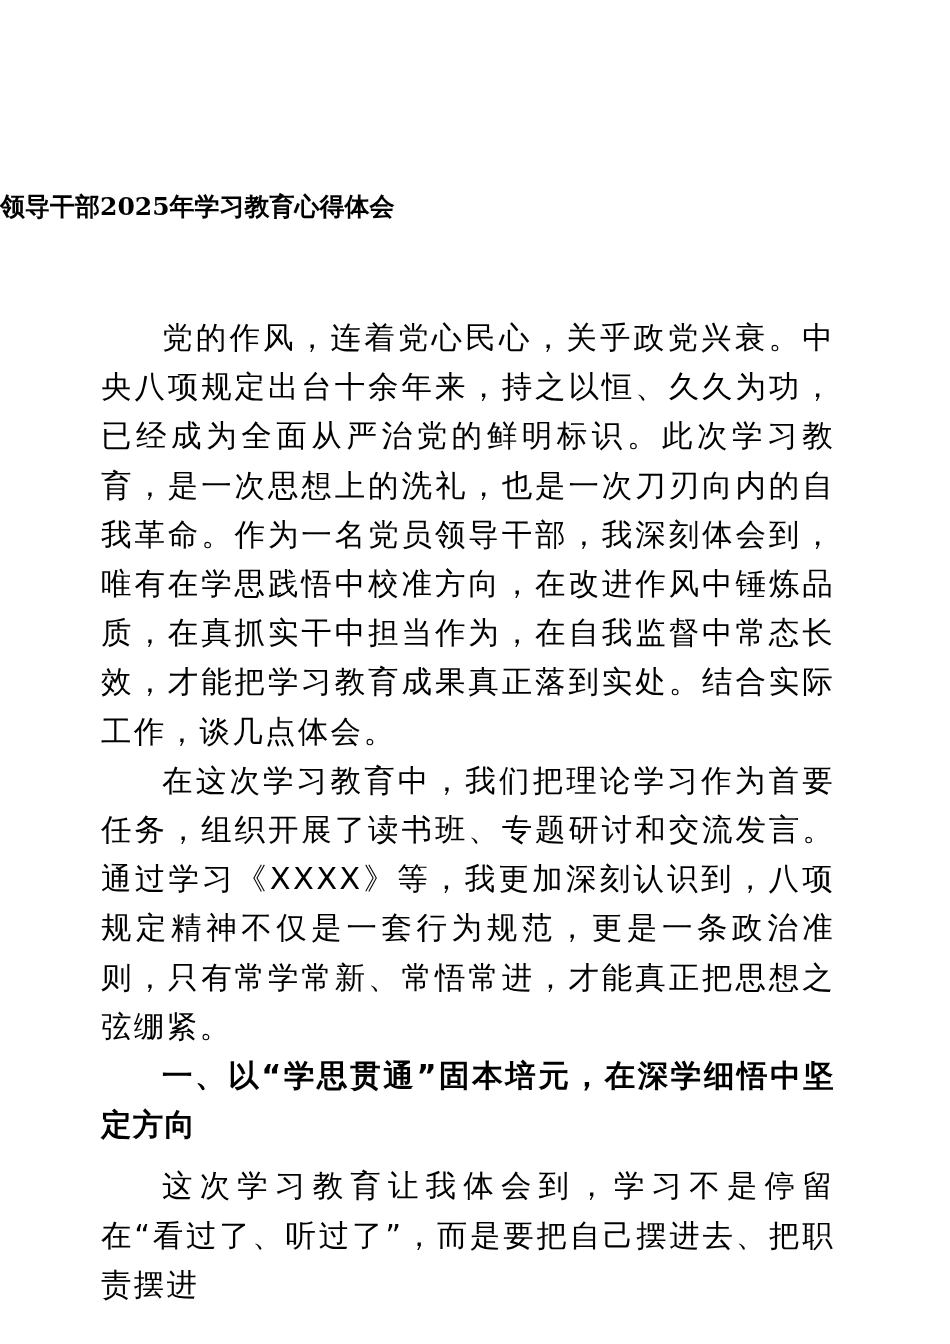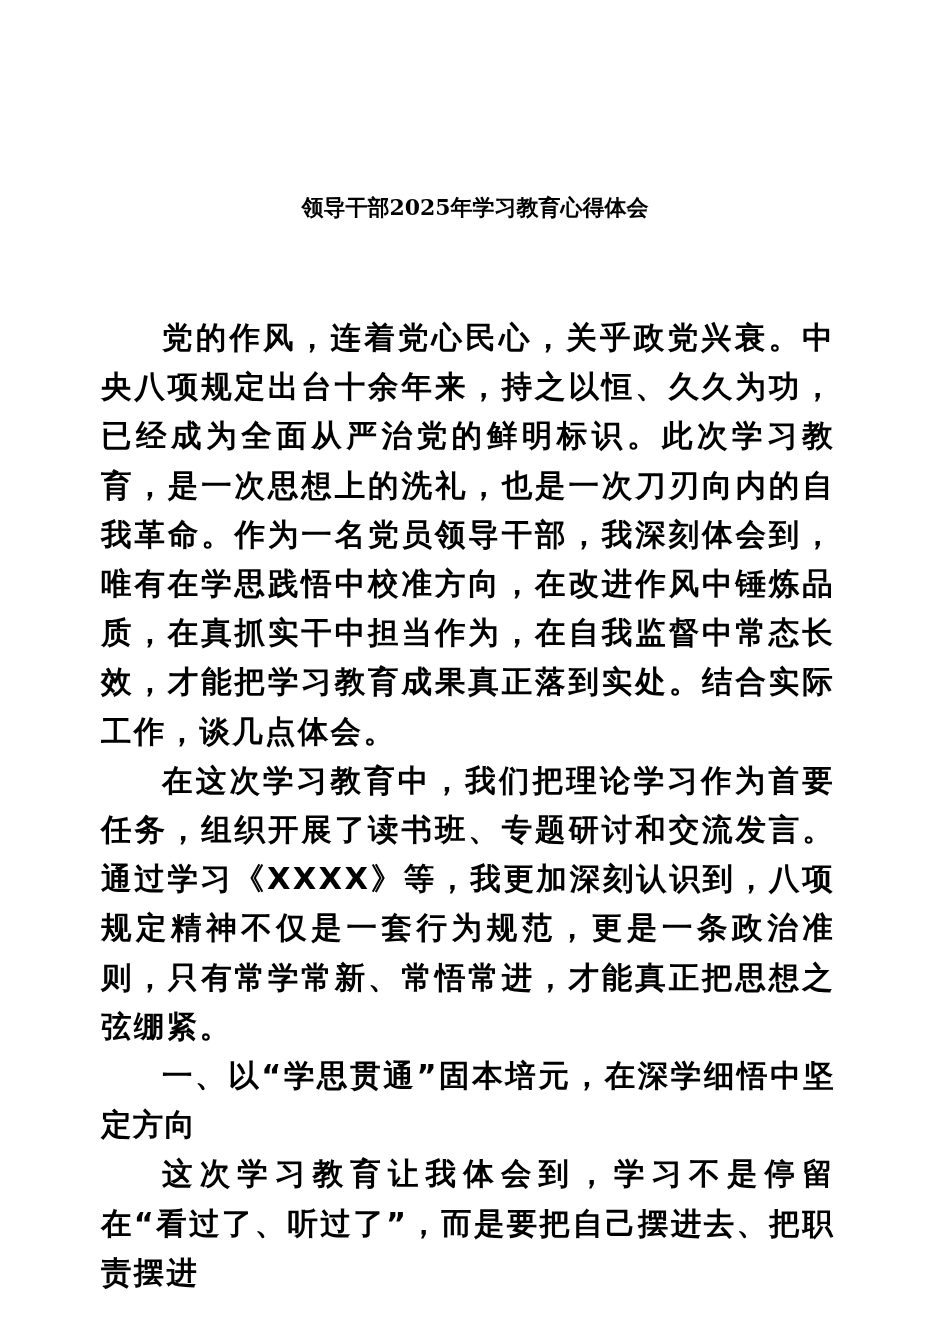--- a/index.html
+++ b/index.html
@@ -20,52 +20,52 @@
       top: 0;
       width: 950px;
       height: 1344px;
       background: #ffffff;
     }
     .title {
       position: absolute;
       left: 0;
       top: 183px;
       width: 950px;
-      text-align: center;
+      text-align: left;
       font-family: "DejaVu Serif", "Liberation Serif", serif;
       font-weight: bold;
-      font-size: 22px;
+      font-size: 25px;
       line-height: 48px;
       letter-spacing: 0px;
       margin: 0;
     }
     .body {
       position: absolute;
       left: 101px;
       top: 313px;
       width: 734px;
     }
     .para {
       margin: 0;
       font-family: "DejaVu Sans", "Liberation Sans", sans-serif;
       font-size: 30.5px;
       line-height: 49.2px;
       text-indent: 2em;
       text-align: justify;
       text-align-last: left;
       letter-spacing: 2.3px;
-      font-weight: bold;
+      font-weight: normal;
       word-break: break-all;
     }
     .heading {
       font-weight: bold;
       letter-spacing: 1.2px;
     }
     .gap {
-      margin-top: 0;
+      margin-top: 12px;
     }
   </style>
 </head>
 <body>
 
 <div class="page">
   <h1 class="title">领导干部2025年学习教育心得体会</h1>
 
   <div class="body">
     <p class="para">党的作风，连着党心民心，关乎政党兴衰。中央八项规定出台十余年来，持之以恒、久久为功，已经成为全面从严治党的鲜明标识。此次学习教育，是一次思想上的洗礼，也是一次刀刃向内的自我革命。作为一名党员领导干部，我深刻体会到，唯有在学思践悟中校准方向，在改进作风中锤炼品质，在真抓实干中担当作为，在自我监督中常态长效，才能把学习教育成果真正落到实处。结合实际工作，谈几点体会。</p>

